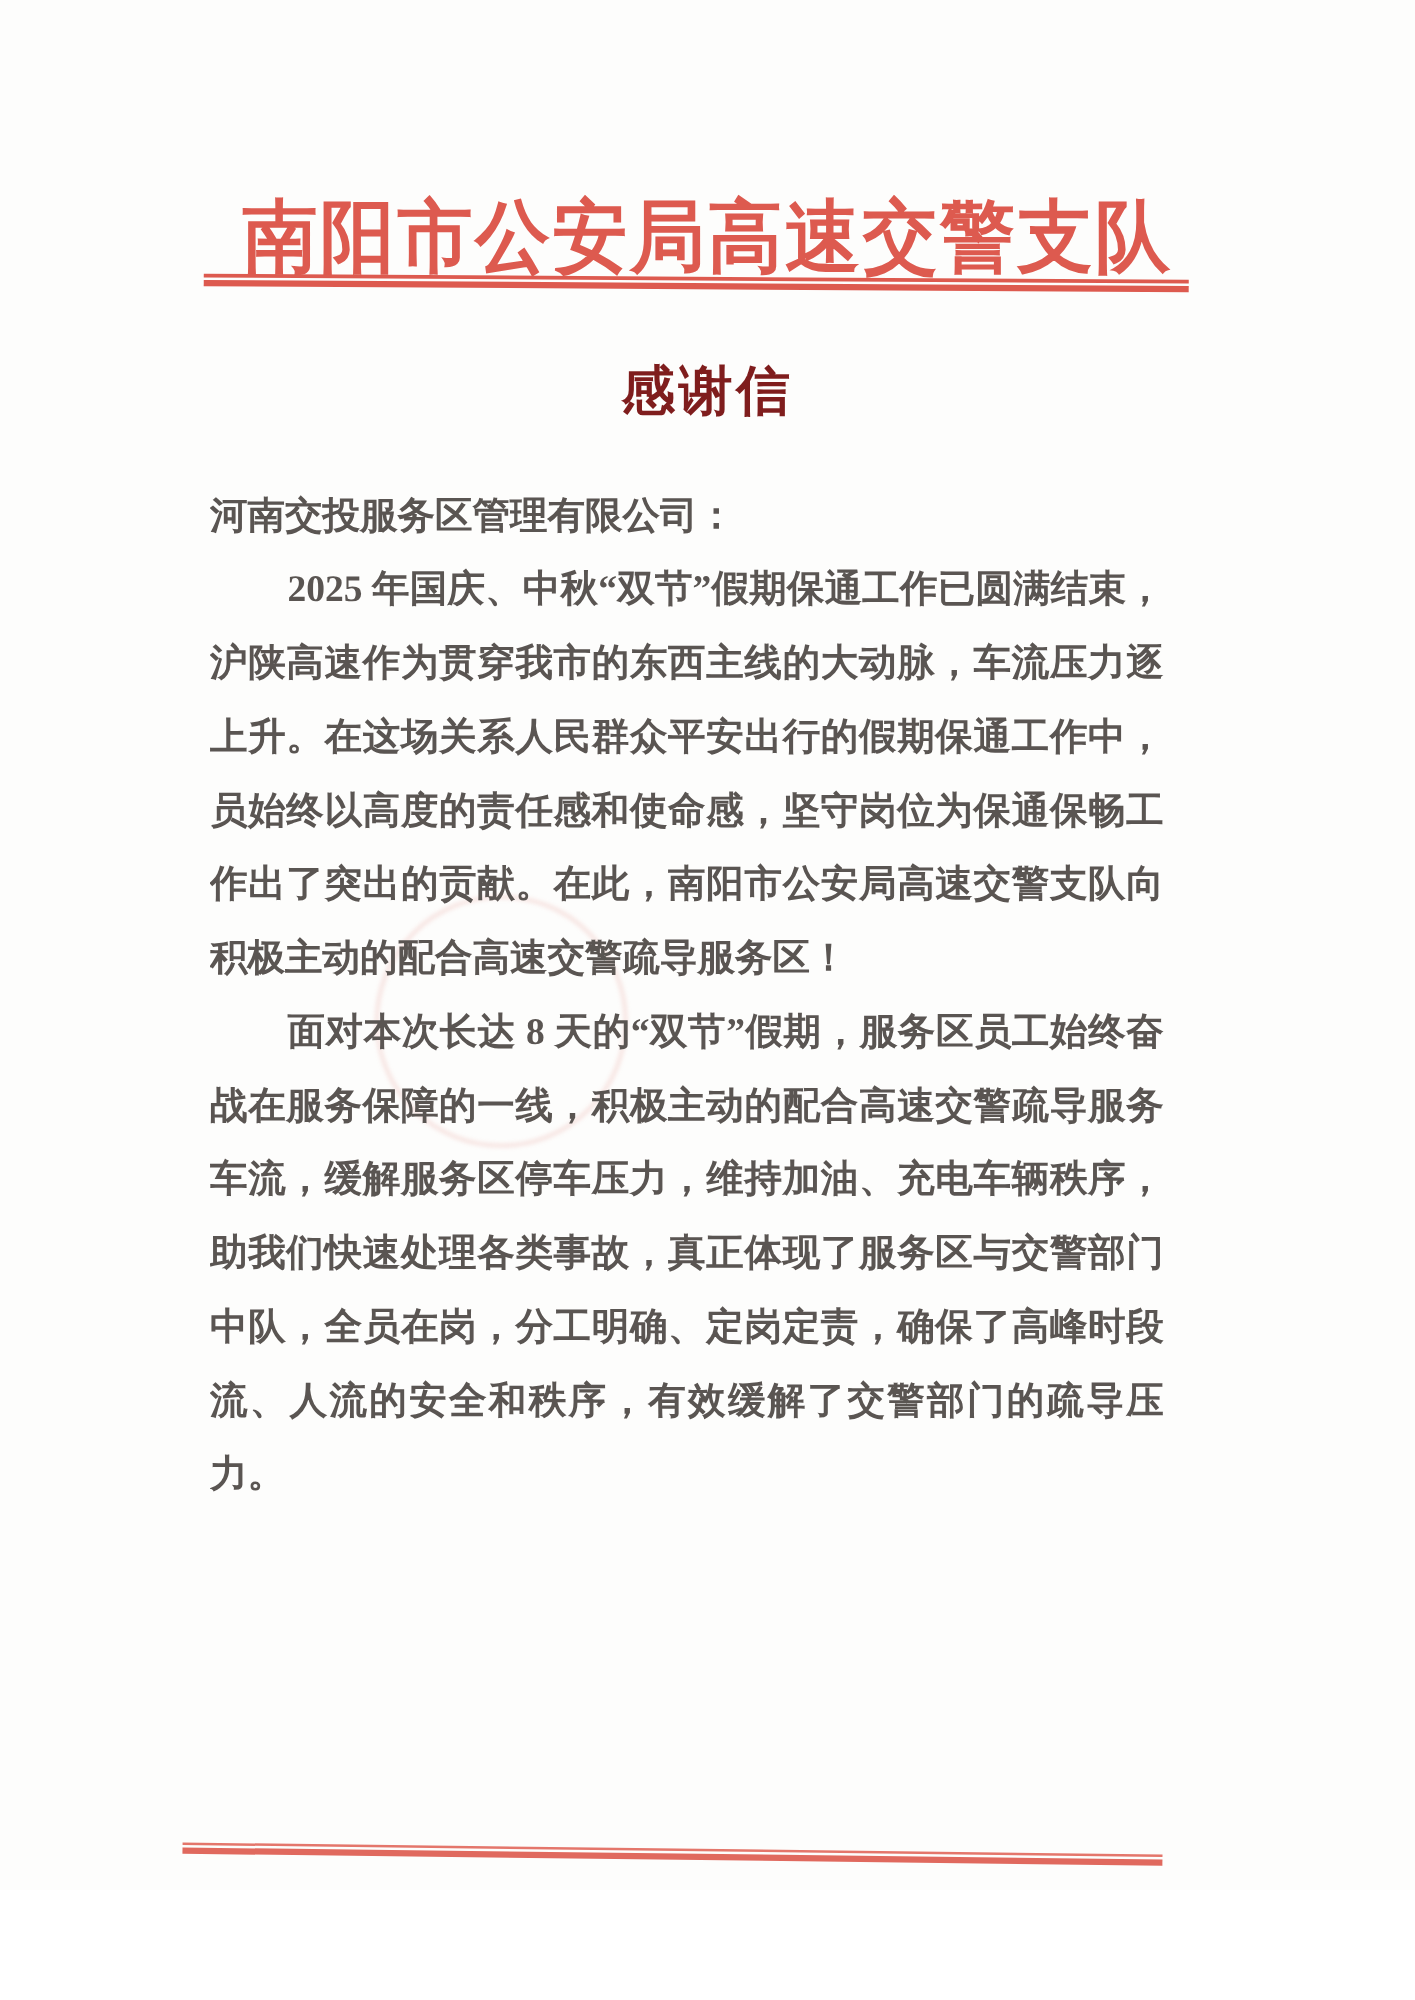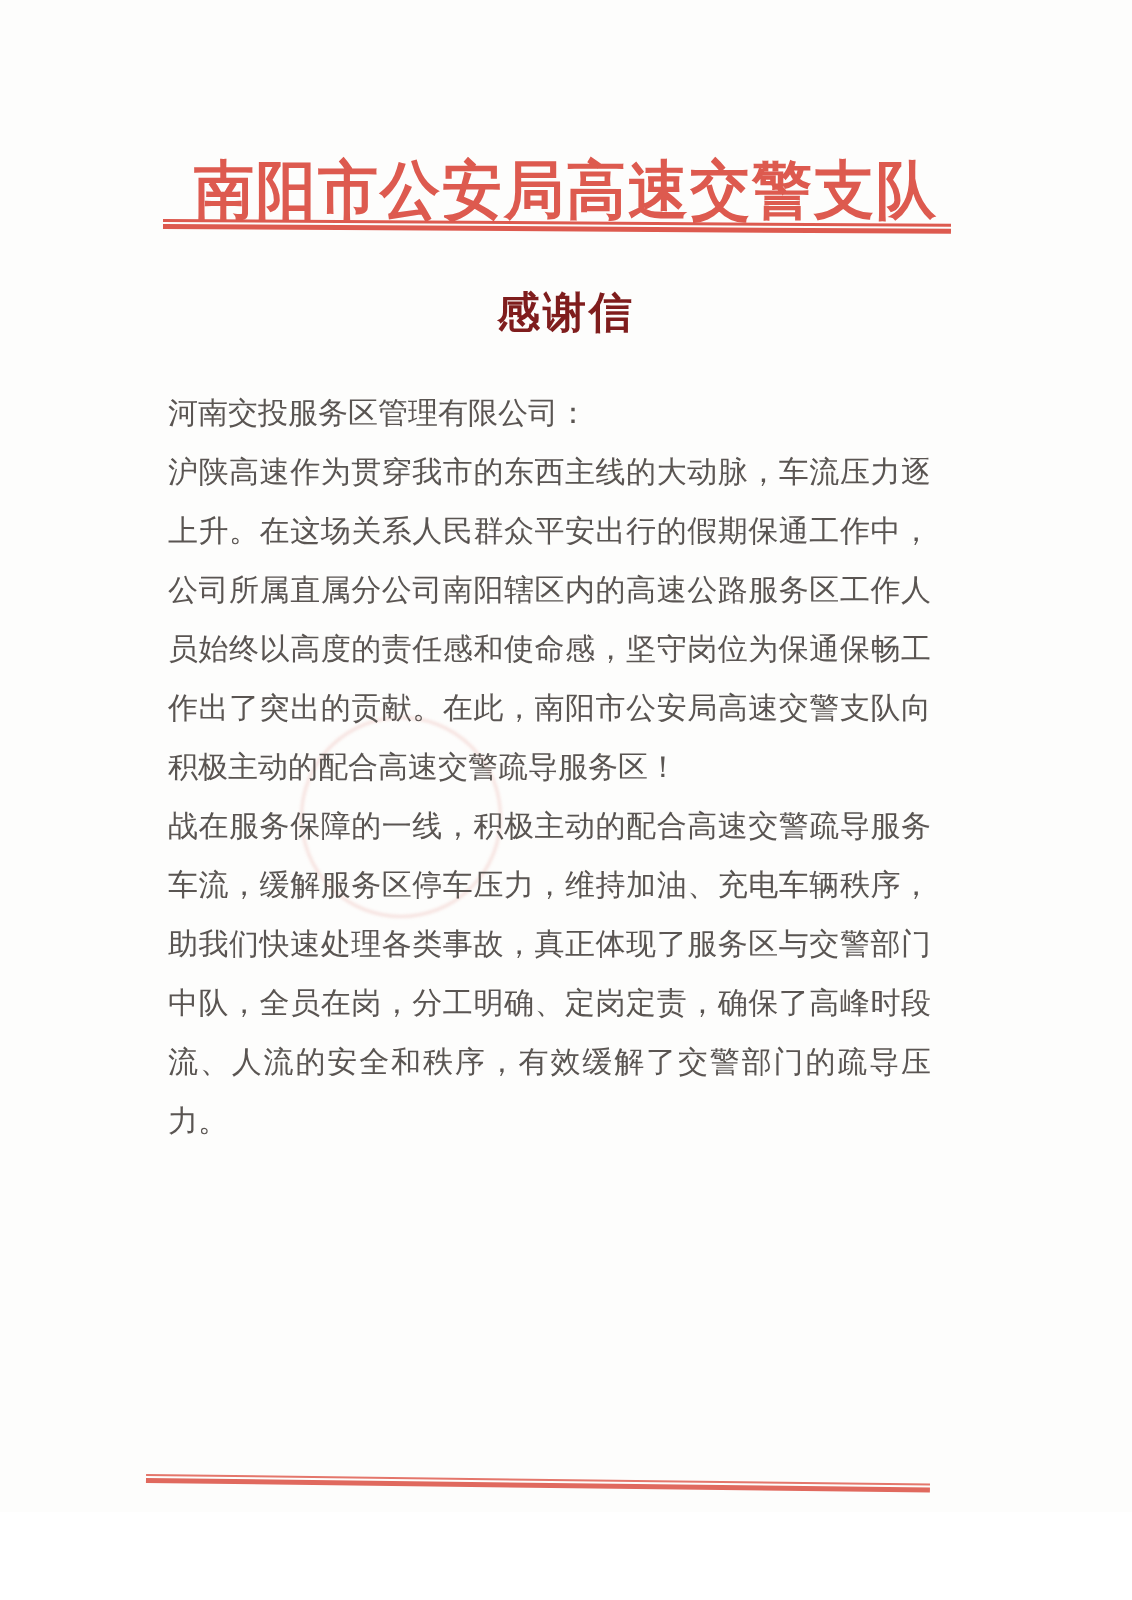--- a/index.html
+++ b/index.html
@@ -83,21 +83,21 @@
   }
 
   
   .body-text {
     position: absolute;
     top: 383px;
     left: 168px;
     width: 763px;
     font-size: 30px;
     color: #5a5552;
-    font-weight: 400;
+    font-weight: 700;
   }
   .line {
     height: 59px;
     line-height: 59px;
     overflow: hidden;
     white-space: nowrap;
     letter-spacing: 0px;
   }
   .line.j {
     white-space: normal;
@@ -120,26 +120,27 @@
   <div class="letterhead">南阳市公安局高速交警支队</div>
 
   <div class="rule rule-top"></div>
 
   <div class="doc-title">感谢信</div>
 
   <div class="stamp"></div>
 
   <div class="body-text">
     <div class="line">河南交投服务区管理有限公司：</div>
+    <div class="line j ind">2025 年国庆、中秋“双节”假期保通工作已圆满结束，</div>
     <div class="line j">沪陕高速作为贯穿我市的东西主线的大动脉，车流压力逐年</div>
     <div class="line j">上升。在这场关系人民群众平安出行的假期保通工作中，贵</div>
-    <div class="line j">公司所属直属分公司南阳辖区内的高速公路服务区工作人</div>
     <div class="line j">员始终以高度的责任感和使命感，坚守岗位为保通保畅工作</div>
     <div class="line j">作出了突出的贡献。在此，南阳市公安局高速交警支队向贵</div>
     <div class="line">积极主动的配合高速交警疏导服务区！</div>
+    <div class="line j ind">面对本次长达 8 天的“双节”假期，服务区员工始终奋</div>
     <div class="line j">战在服务保障的一线，积极主动的配合高速交警疏导服务区</div>
     <div class="line j">车流，缓解服务区停车压力，维持加油、充电车辆秩序，协</div>
     <div class="line j">助我们快速处理各类事故，真正体现了服务区与交警部门的</div>
     <div class="line j">中队，全员在岗，分工明确、定岗定责，确保了高峰时段车</div>
     <div class="line j">流、人流的安全和秩序，有效缓解了交警部门的疏导压力，</div>
     <div class="line">力。</div>
   </div>
 
   <div class="rule rule-bottom"></div>
 

